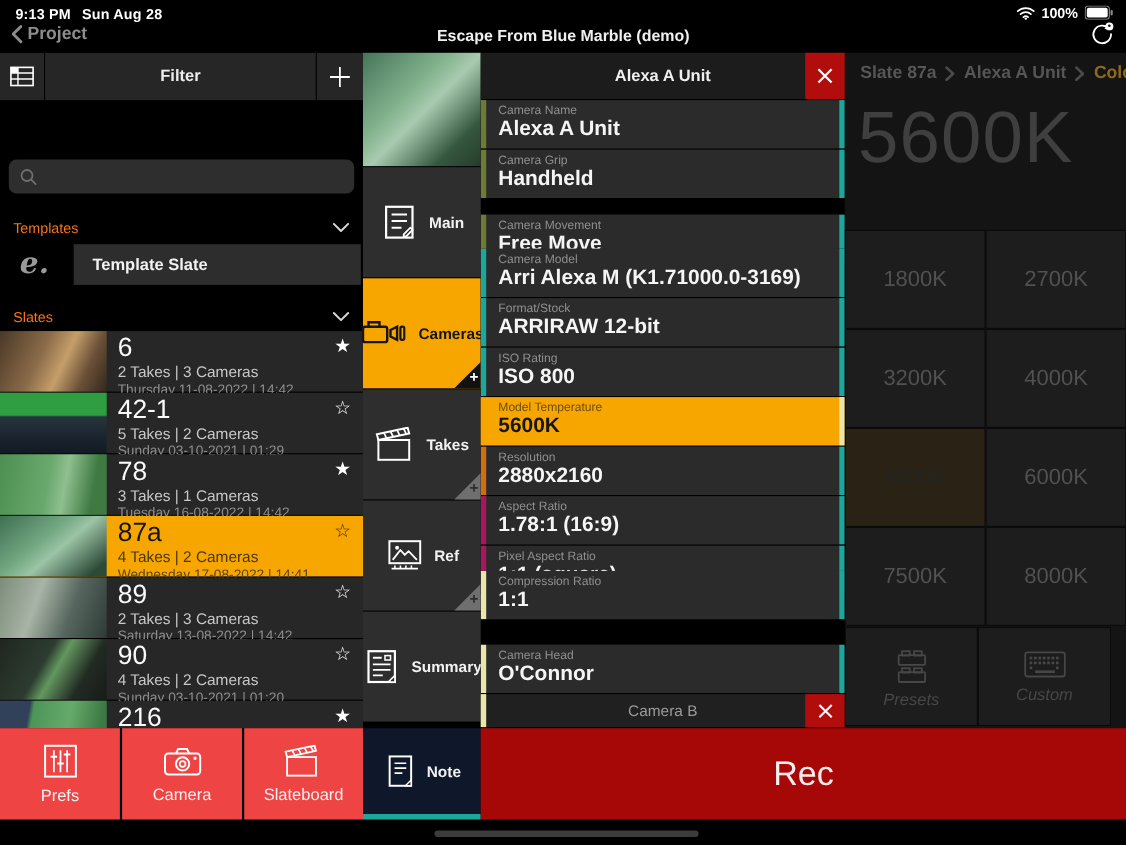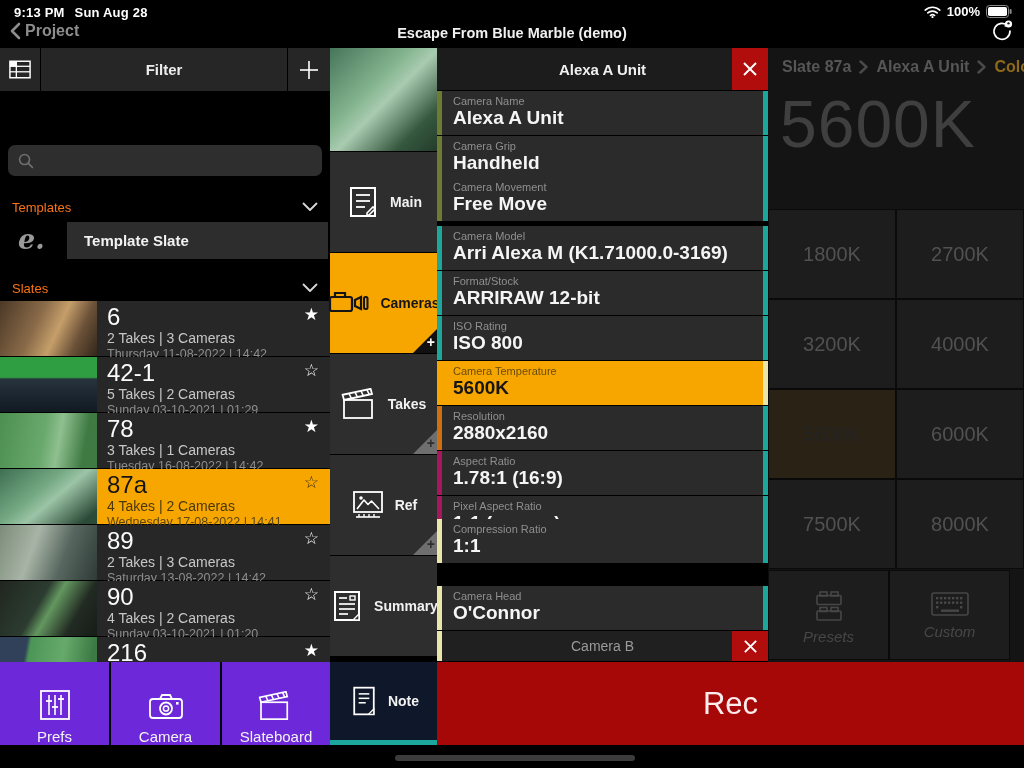--- a/index.html
+++ b/index.html
@@ -89,21 +89,21 @@
   #breadcrumb { left:14px; top:10px; display:flex; align-items:center; gap:8px; font-size:16px; font-weight:600; color:#565656; white-space:nowrap; }
   #breadcrumb .cur { color:#8f6a1a; }
   #ct-big { left:12px; top:38px; font-size:66px; font-weight:500; color:#3f3f3f; letter-spacing:1px; }
   .ctcell { width:128px; height:90px; background:#1d1d1d; border:1px solid #0a0a0a; display:flex; align-items:center; justify-content:center; font-size:20px; color:#515151; cursor:pointer; }
   .ctcell.sel { background:#2a2315; color:#242424; }
   #ctgrid { left:0; top:161px; width:256px; display:flex; flex-wrap:wrap; }
   .bigbtn { width:128px; height:90px; background:#1d1d1d; border:1px solid #0a0a0a; display:flex; flex-direction:column; align-items:center; justify-content:center; gap:6px; color:#474747; font-size:15px; cursor:pointer; }
   #ct-bottom { left:0; top:522px; width:242px; display:flex;font-style:italic; }
 
   
-  .bbtn { top:662px; height:83px; background:#6d28d9; display:flex; flex-direction:column; align-items:center; justify-content:flex-end; gap:7px; font-size:15px; color:#f2f2f2; cursor:pointer; }
+  .bbtn { top:662px; height:83px; background:#ef4444; display:flex; flex-direction:column; align-items:center; justify-content:center; gap:7px; font-size:15px; color:#f2f2f2; cursor:pointer; }
   #prefs-btn { left:0; width:109px; }
   #camera-btn { left:111px; width:109px; }
   #slateboard-btn { left:222px; width:108px; }
   #note-btn { left:330px; top:662px; width:107px; height:83px; background:#0f172a; border-bottom:5px solid #1ba79b; display:flex; flex-direction:row; align-items:center; justify-content:center; gap:8px; font-size:14px; font-weight:600; color:#f2f2f2; cursor:pointer; }
   #rec-btn { left:437px; top:662px; width:587px; height:83px; background:#a60808; display:flex; align-items:center; justify-content:center; font-size:31px; color:#fcecec; cursor:pointer; }
   #home-indicator { left:395px; top:755px; width:240px; height:6px; border-radius:3px; background:#3c3c3c; }
 </style>
 </head>
 <body>
 
@@ -372,21 +372,21 @@
     <span class="rstrip c-teal"></span>
     <div class="lb">Camera Name</div>
     <div class="vl">Alexa A Unit</div>
   </div>
 <div class="abs drow" style="top:136px">
     <span class="lstrip c-olive"></span>
     <span class="rstrip c-teal"></span>
     <div class="lb">Camera Grip</div>
     <div class="vl">Handheld</div>
   </div>
-<div class="abs drow" style="top:177px">
+<div class="abs drow" style="top:195px">
     <span class="lstrip c-olive"></span>
     <span class="rstrip c-teal"></span>
     <div class="lb">Camera Movement</div>
     <div class="vl">Free Move</div>
   </div>
 <div class="abs drow" style="top:226px">
     <span class="lstrip c-teal"></span>
     <span class="rstrip c-teal"></span>
     <div class="lb">Camera Model</div>
     <div class="vl">Arri Alexa M (K1.71000.0-3169)</div>
@@ -398,21 +398,21 @@
     <div class="vl">ARRIRAW 12-bit</div>
   </div>
 <div class="abs drow" style="top:316px">
     <span class="lstrip c-teal"></span>
     <span class="rstrip c-teal"></span>
     <div class="lb">ISO Rating</div>
     <div class="vl">ISO 800</div>
   </div>
 <div class="abs drow sel" style="top:361px">
     <span class="rstrip c-pale"></span>
-    <div class="lb">Camera Temperature</div>
+    <div class="lb">Model Temperature</div>
     <div class="vl">5600K</div>
   </div>
 <div class="abs drow" style="top:406px">
     <span class="lstrip c-orange"></span>
     <span class="rstrip c-teal"></span>
     <div class="lb">Resolution</div>
     <div class="vl">2880x2160</div>
   </div>
 <div class="abs drow" style="top:451px">
     <span class="lstrip c-mag"></span>

